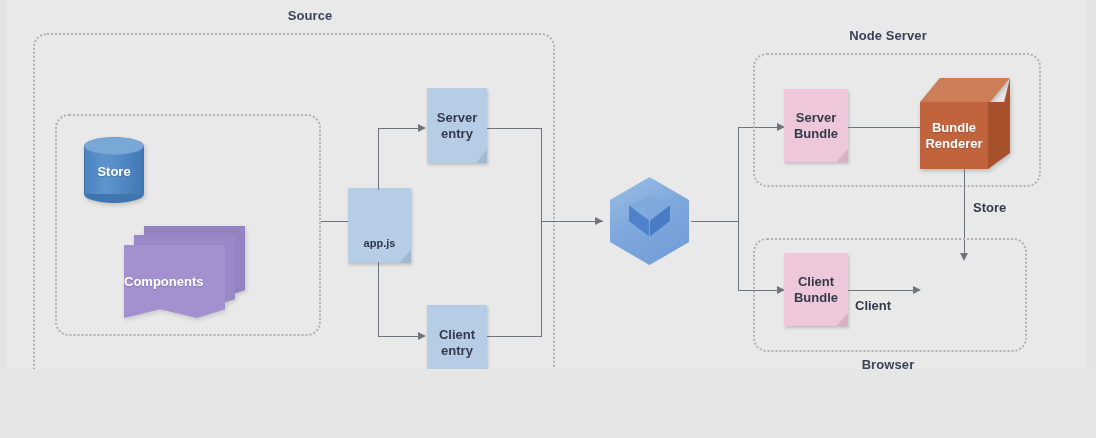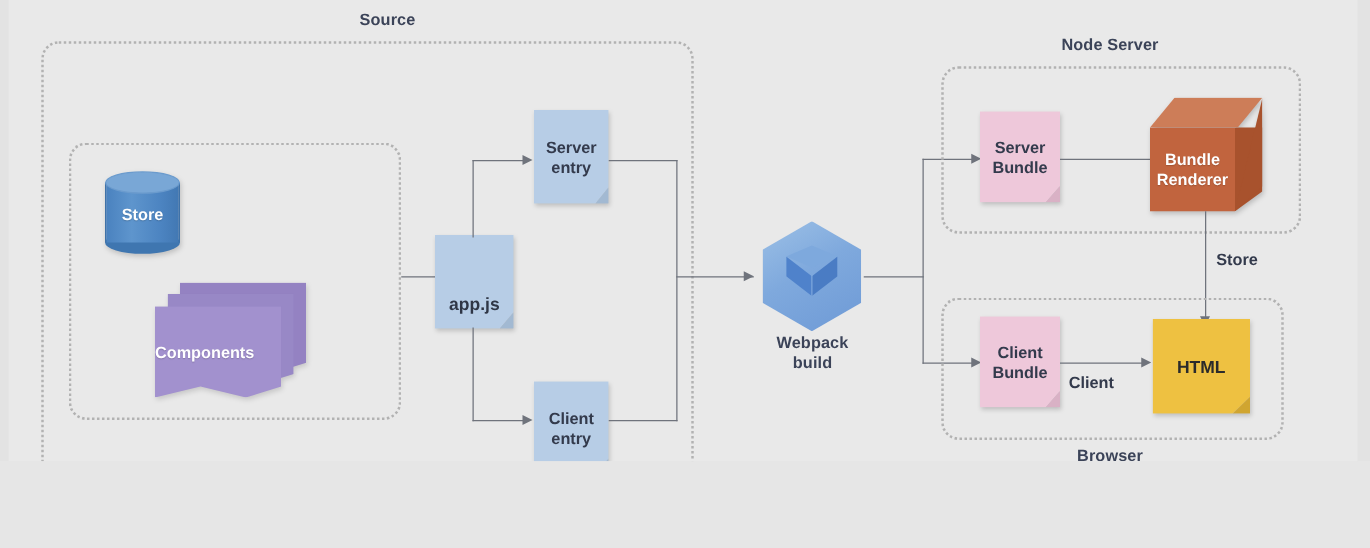--- a/index.html
+++ b/index.html
@@ -82,21 +82,21 @@
   }
 
   .doc-blue .doc-body { background: #b7cde6; }
   .doc-blue .doc-fold { background: #a2b9d2; }
   .doc-pink .doc-body { background: #eec8da; }
   .doc-pink .doc-fold { background: #d9b1c5; }
   .doc-yellow .doc-body { background: #eec141; }
   .doc-yellow .doc-fold { background: #d0a530; }
 
   .txt-dark  { color: #333a4c; font-weight: bold; font-size: 13px; }
-  .txt-dark2 { color: #2f3646; font-weight: bold; font-size: 14px; margin-top: 36px; }
+  .txt-dark2 { color: #2f3646; font-weight: bold; font-size: 11px; margin-top: 36px; }
   .txt-white { color: #ffffff; font-weight: bold; font-size: 13px;
                text-shadow: 0 1px 1px rgba(0,0,0,0.18); }
 
   
   .cyl { filter: drop-shadow(1px 2px 2px rgba(0,0,0,0.18)); }
   .cyl .cyl-body {
     position: absolute;
     left: 0; right: 0; top: 9px; bottom: 9px;
     background: linear-gradient(to right, #4a82bf 0%, #5e95cd 35%, #4c84c1 75%, #4278b3 100%);
     border-left: 1px solid #3f72a8;
@@ -289,22 +289,20 @@
   <div class="line line-v" style="left:541px; top:128px; height:209px;"></div>
   <div class="line line-h" style="left:541px; top:221px; width:62px;"></div>
   <div class="arrow arrow-r" style="left:595px; top:217px;"></div>
 
   <div class="wp" style="left:610px; top:177px; width:79px; height:88px;">
     <div class="wp-outer"></div>
     <div class="wp-cube-top"></div>
     <div class="wp-cube-l"></div>
     <div class="wp-cube-r"></div>
   </div>
-  <div class="group-label" style="left:603px; top:266px; width:94px;">Webpack
-build</div>
 
   <div class="line line-h" style="left:691px; top:221px; width:48px;"></div>
   <div class="line line-v" style="left:738px; top:127px; height:164px;"></div>
   <div class="line line-h" style="left:738px; top:127px; width:42px;"></div>
   <div class="arrow arrow-r" style="left:777px; top:123px;"></div>
   <div class="line line-h" style="left:738px; top:290px; width:42px;"></div>
   <div class="arrow arrow-r" style="left:777px; top:286px;"></div>
 
   <div class="group-label" style="left:838px; top:28px; width:100px;">Node Server</div>
   <div class="group" style="left:753px; top:53px; width:288px; height:134px;"></div>
@@ -338,19 +336,14 @@
     <div class="doc-body"></div>
     <div class="doc-fold"></div>
     <span class="node-label txt-dark">Client
 Bundle</span>
   </div>
 
   <div class="line line-h" style="left:848px; top:290px; width:69px;"></div>
   <div class="arrow arrow-r" style="left:913px; top:286px;"></div>
   <div class="edge-label" style="left:855px; top:298px;">Client</div>
 
-  <div class="node doc doc-yellow" style="left:922px; top:255px; width:78px; height:76px;">
-    <div class="doc-body"></div>
-    <div class="doc-fold"></div>
-    <span class="node-label" style="color:#2b2b2b; font-weight:bold; font-size:14px;">HTML</span>
-  </div>
 
 </div>
 
 </body></html>

